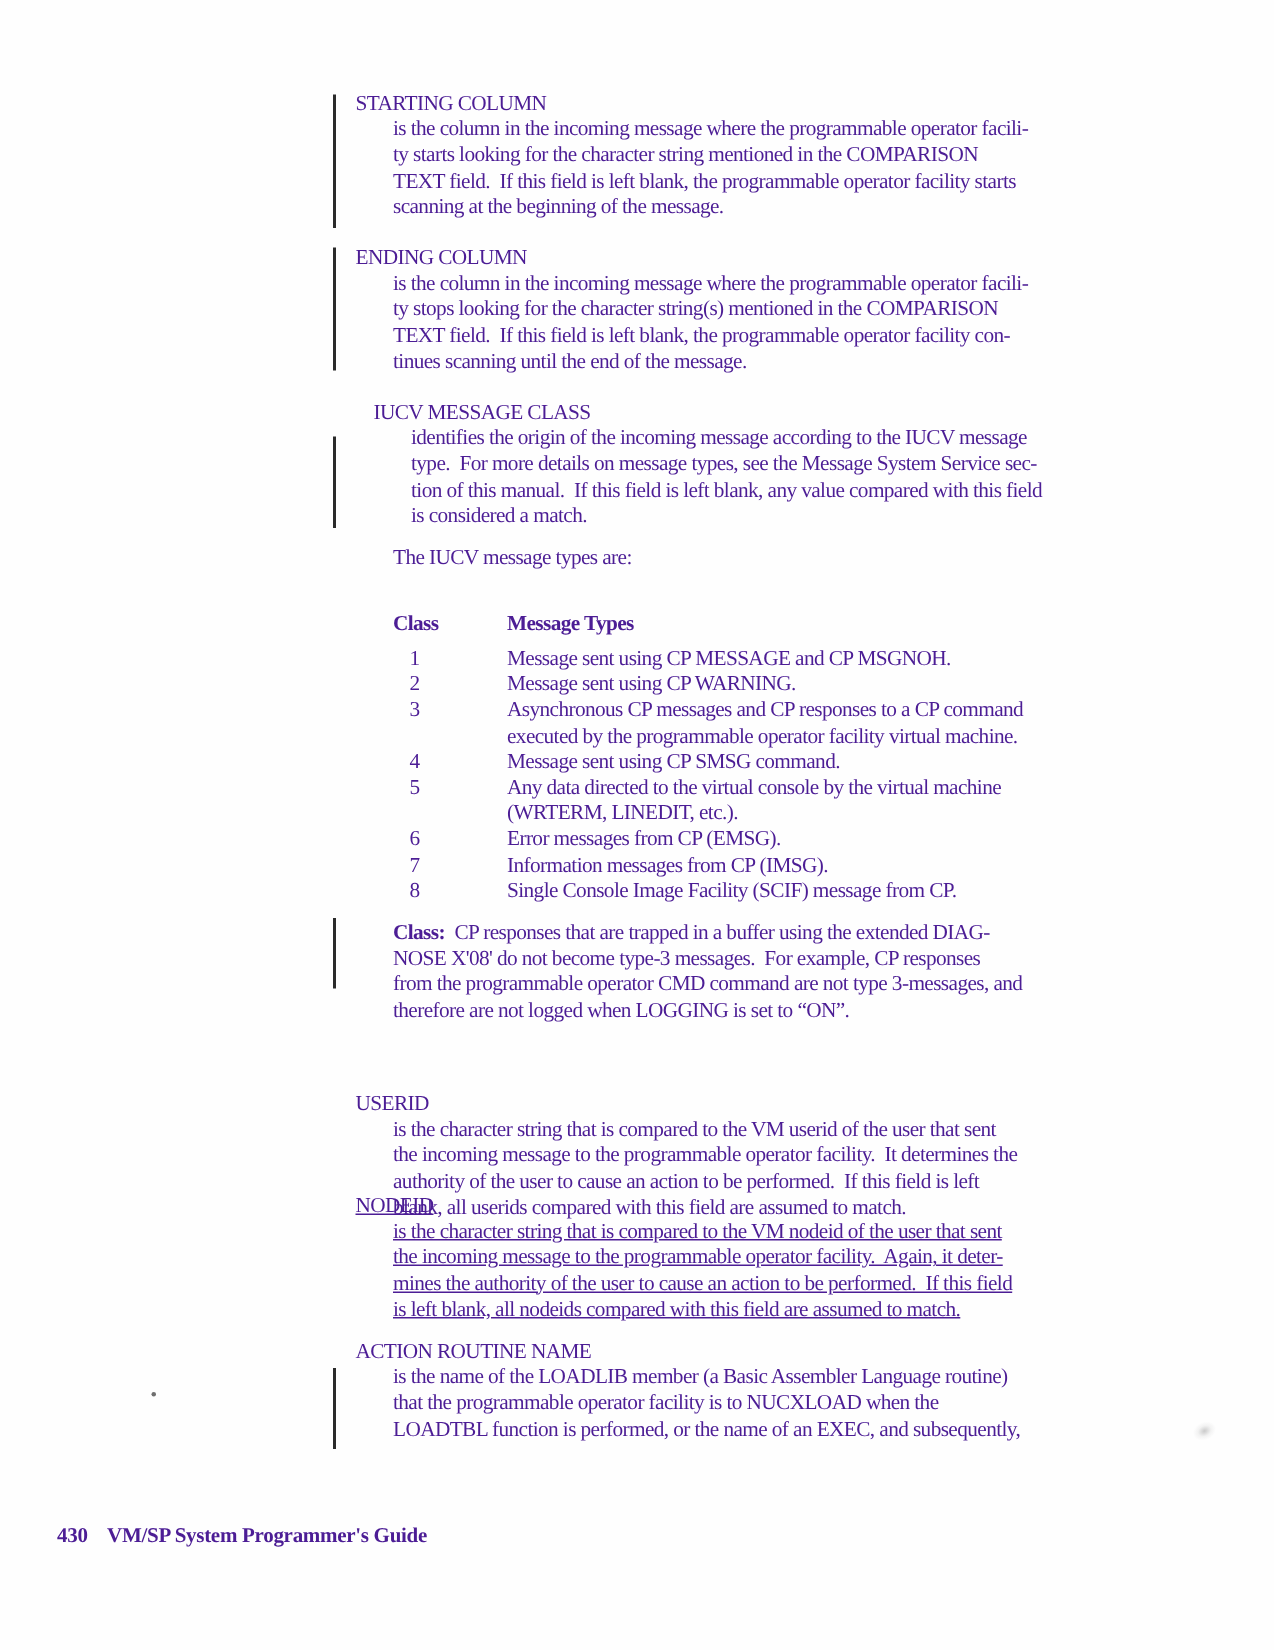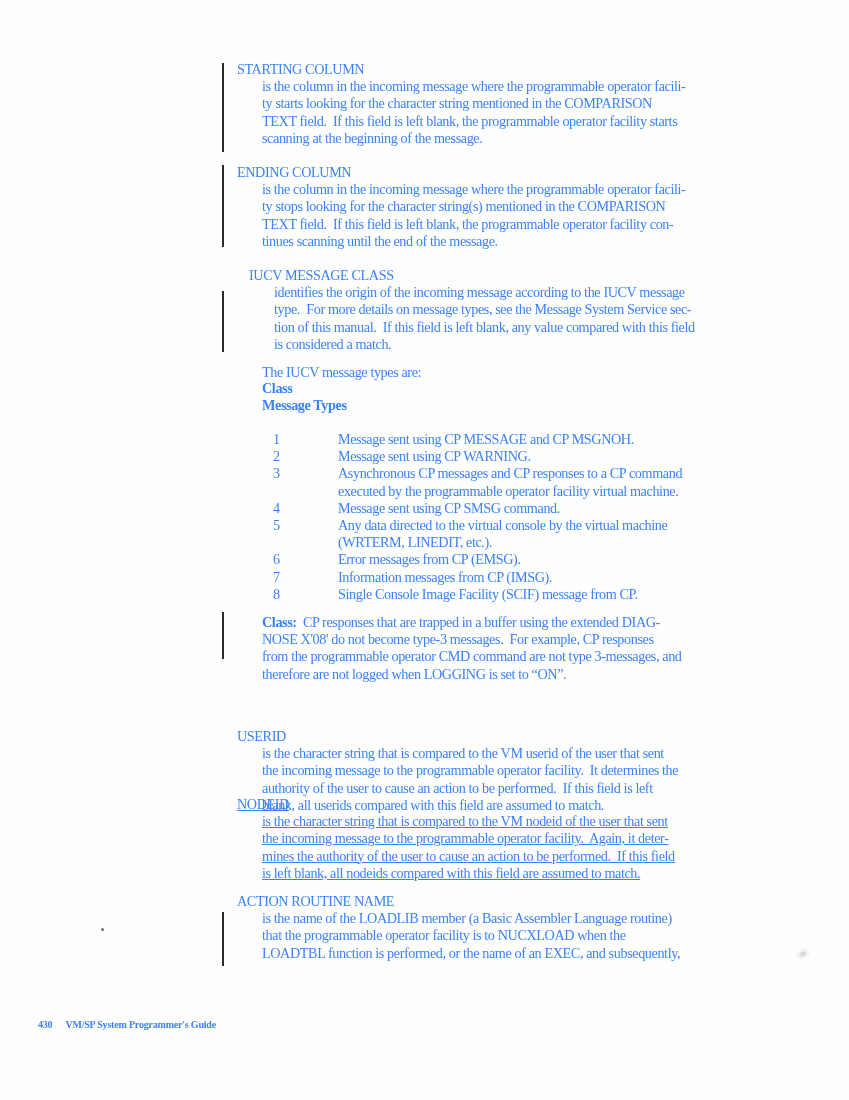--- a/index.html
+++ b/index.html
@@ -2,21 +2,21 @@
 <html><head>
 <meta charset="utf-8">
 <style>
   * { margin: 0; padding: 0; box-sizing: border-box; }
   html, body { background: #ffffff; }
   .page {
     position: relative;
     width: 849px;
     height: 1100px;
     background: #fefefe;
-    color: #3b82f6;
+    color: #4c1d95;
     font-family: "Liberation Serif", "DejaVu Serif", serif;
     font-size: 14.2px;
     letter-spacing: -0.4px;
     overflow: hidden;
   }
   .blk { position: absolute; line-height: 17.2px; }
   .heading { white-space: pre; }
   .body { margin-left: 25px; white-space: pre; }
   .pre { white-space: pre; }
   .b { font-weight: bold; }
@@ -32,21 +32,21 @@
     width: 2px;
     background: #2b2b2b;
   }
   .footer {
     position: absolute;
     left: 38px;
     top: 1017px;
     display: flex;
     gap: 13px;
     font-weight: bold;
-    font-size: 10px;
+    font-size: 14px;
     letter-spacing: -0.2px;
     line-height: 16px;
   }
   .margin-dot {
     position: absolute;
     left: 101px;
     top: 928px;
     width: 3px;
     height: 3px;
     border-radius: 50%;
@@ -96,21 +96,21 @@
   <section class="blk" style="left:237px; top:267px;margin-left:12px;">
     <div class="heading">IUCV MESSAGE CLASS</div>
     <div class="body">identifies the origin of the incoming message according to the IUCV message
 type.  For more details on message types, see the Message System Service sec-
 tion of this manual.  If this field is left blank, any value compared with this field
 is considered a match.</div>
   </section>
 
   <div class="blk intro" style="left:262px; top:364px;">The IUCV message types are:</div>
 
-  <div class="blk thead" style="left:262px; top:380px;flex-direction:column;">
+  <div class="blk thead" style="left:262px; top:408px;">
     <div class="cls">Class</div>
     <div class="desc">Message Types</div>
   </div>
 
   <div class="blk" style="left:262px; top:431px;">
     <div class="trow">
       <div class="cls">1</div>
       <div class="desc">Message sent using CP MESSAGE and CP MSGNOH.</div>
     </div>
     <div class="trow">

